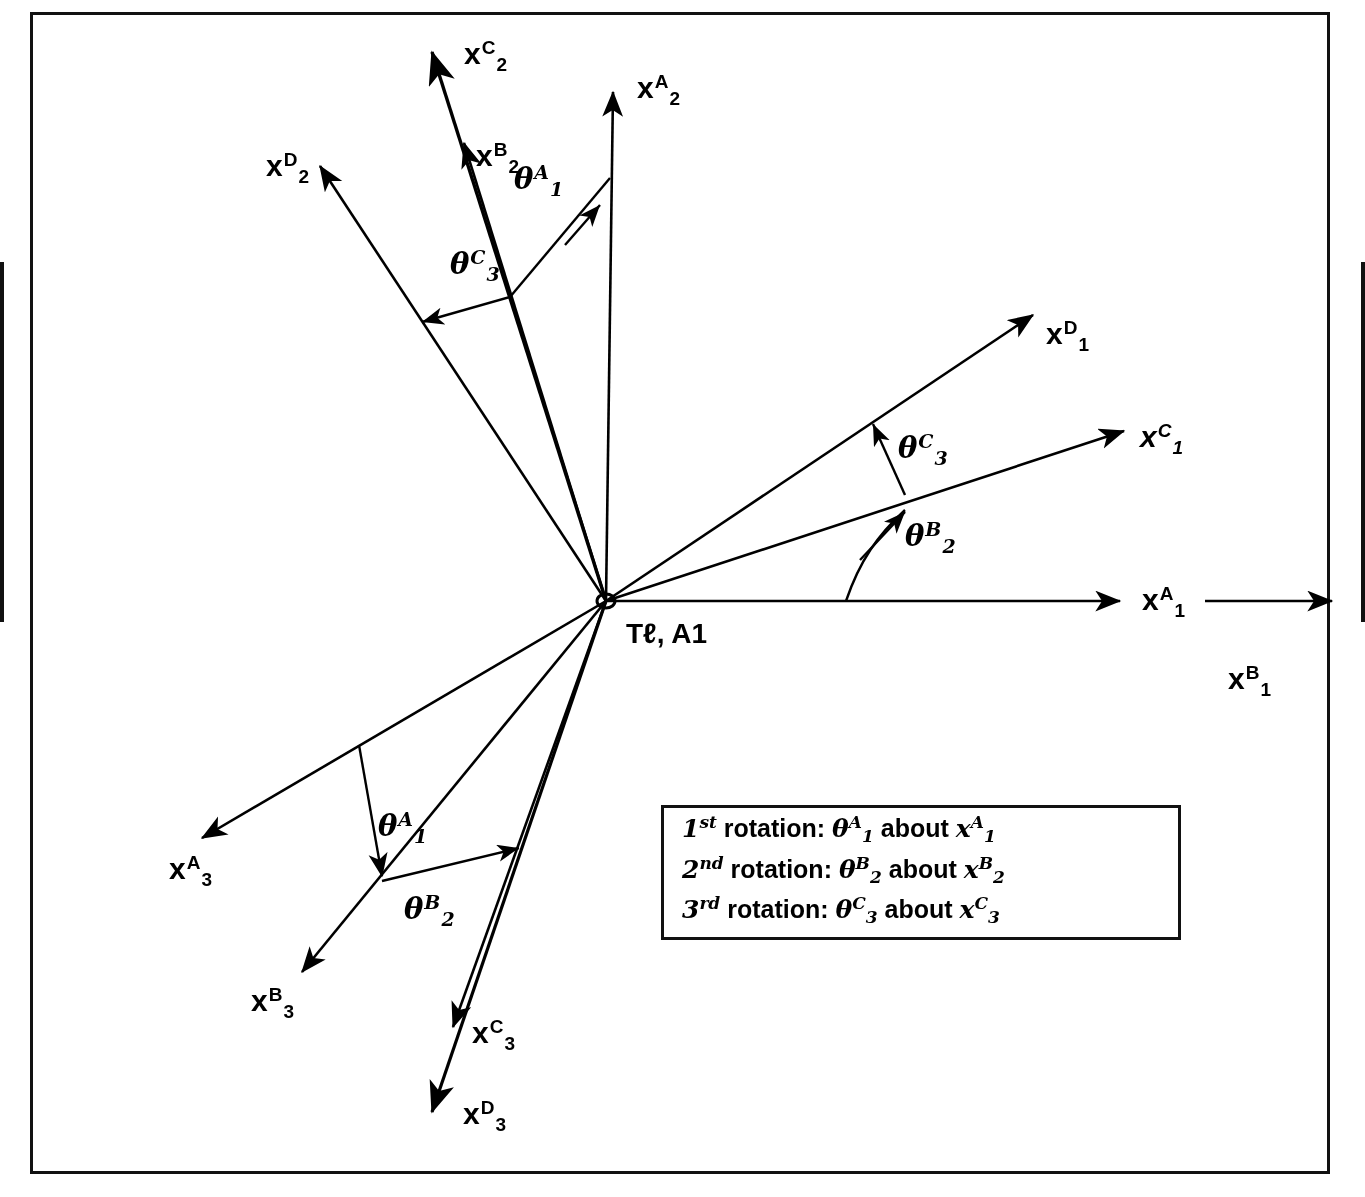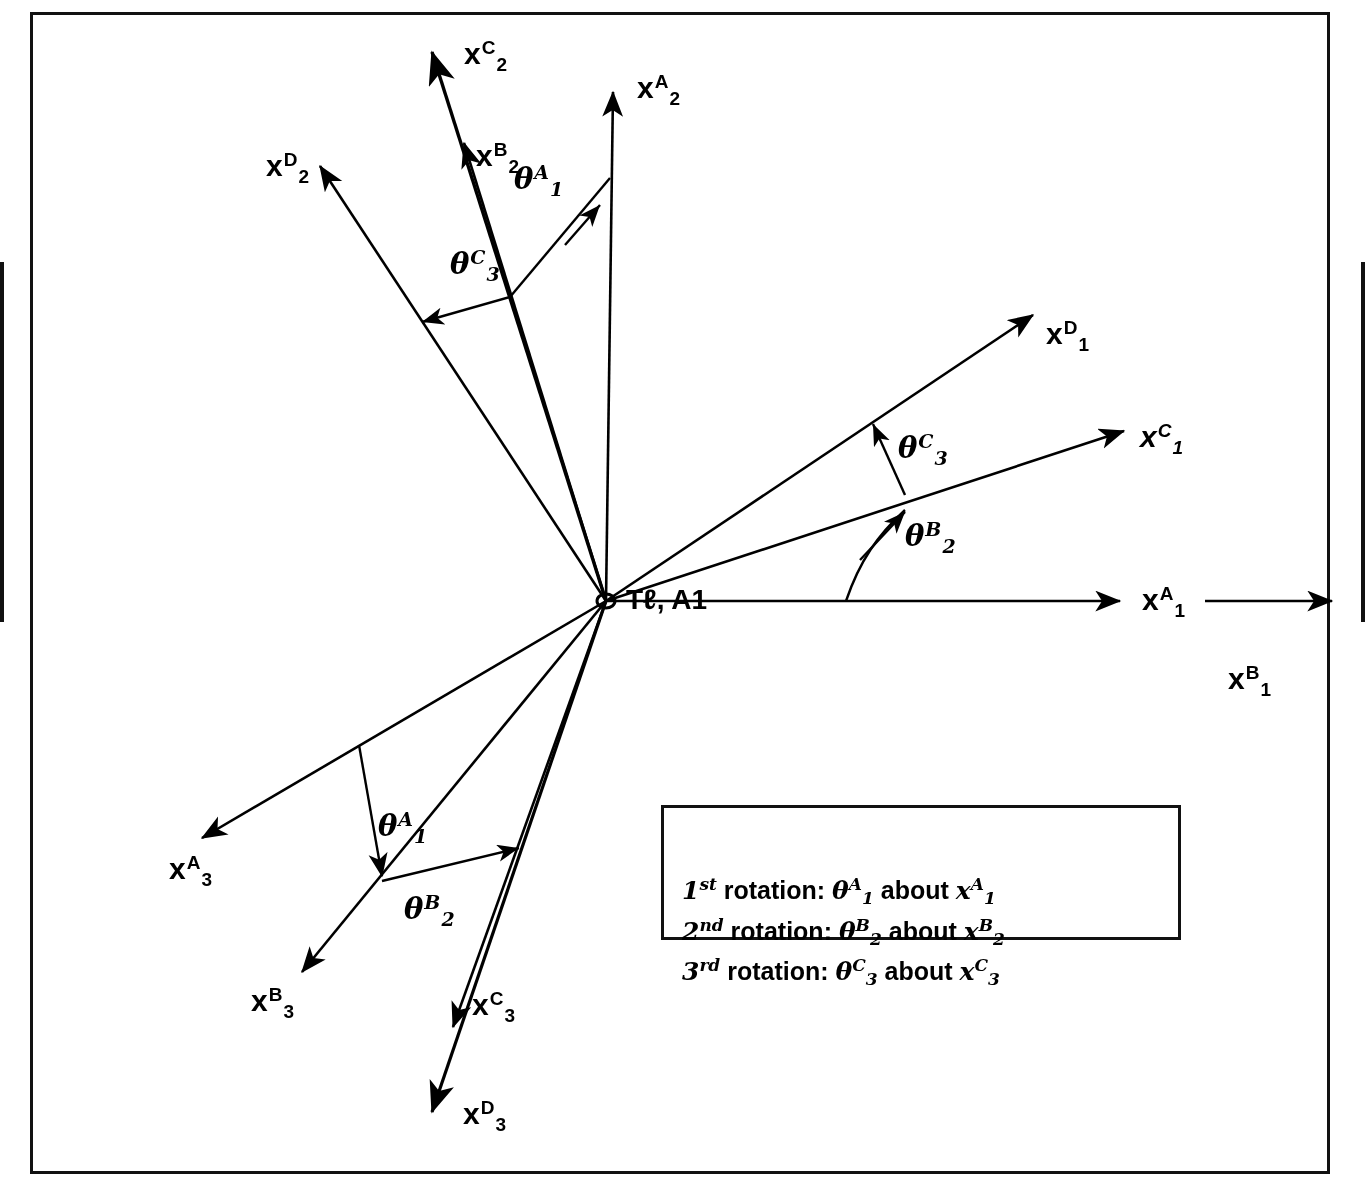--- a/index.html
+++ b/index.html
@@ -86,22 +86,21 @@
     position: absolute;
     left: 661px;
     top: 805px;
     width: 520px;
     height: 135px;
     border: 3px solid #111111;
     box-sizing: border-box;
     background: #ffffff;
   }
   .legend-inner {
-    padding: 18px 16px 0 18px;
-    margin-top: 48px;
+    padding: 4px 16px 0 18px;
   }
   .legend-row {
     font-size: 25px;
     font-weight: bold;
     color: #000;
     white-space: nowrap;
     margin-bottom: 7px;
     font-family: "Liberation Sans", sans-serif;
   }
   .legend-row .ital {
@@ -192,21 +191,21 @@
   </div>
   <div class="lbl" style="left:1228px; top:615px;margin-top:48px;">
     <span class="base">x</span><sup>B</sup><sub>1</sub>
   </div>
   <div class="lbl" style="left:169px; top:853px;">
     <span class="base">x</span><sup>A</sup><sub>3</sub>
   </div>
   <div class="lbl" style="left:251px; top:985px;">
     <span class="base">x</span><sup>B</sup><sub>3</sub>
   </div>
-  <div class="lbl" style="left:472px; top:989px;">
+  <div class="lbl" style="left:472px; top:1017px;">
     <span class="base">x</span><sup>C</sup><sub>3</sub>
   </div>
   <div class="lbl" style="left:463px; top:1098px;">
     <span class="base">x</span><sup>D</sup><sub>3</sub>
   </div>
 
   <div class="lbl theta" style="left:514px; top:163px;">
     <span class="base">θ</span><sup>A</sup><sub>1</sub>
   </div>
   <div class="lbl theta" style="left:450px; top:248px;">
@@ -218,21 +217,21 @@
   <div class="lbl theta" style="left:905px; top:520px;">
     <span class="base">θ</span><sup>B</sup><sub>2</sub>
   </div>
   <div class="lbl theta" style="left:378px; top:810px;">
     <span class="base">θ</span><sup>A</sup><sub>1</sub>
   </div>
   <div class="lbl theta" style="left:404px; top:893px;">
     <span class="base">θ</span><sup>B</sup><sub>2</sub>
   </div>
 
-  <div class="origin-label" style="left:626px; top:584px;">Tℓ, A1</div>
+  <div class="origin-label" style="left:626px; top:618px;">Tℓ, A1</div>
 
   <div class="legend">
     <div class="legend-inner">
       <div class="legend-row">
         <span class="ital">1</span><sup>st</sup><span> rotation: </span><span class="ital">θ</span><sup>A</sup><sub>1</sub><span> about </span><span class="ital">x</span><sup>A</sup><sub>1</sub>
       </div>
       <div class="legend-row">
         <span class="ital">2</span><sup>nd</sup><span> rotation: </span><span class="ital">θ</span><sup>B</sup><sub>2</sub><span> about </span><span class="ital">x</span><sup>B</sup><sub>2</sub>
       </div>
       <div class="legend-row">

